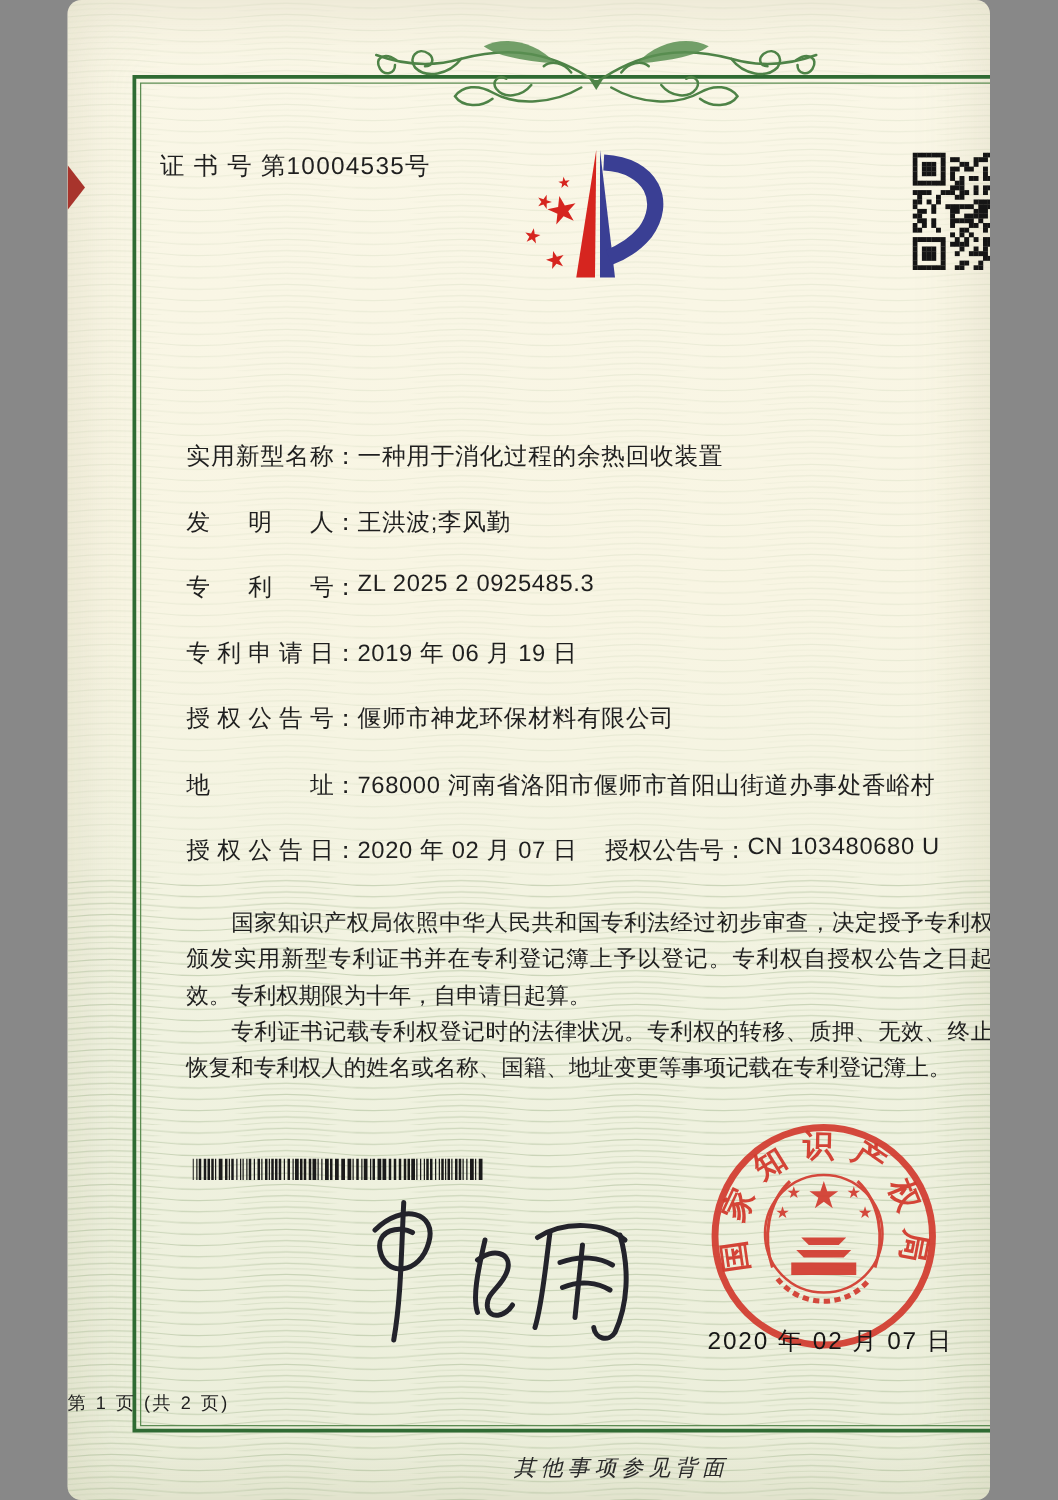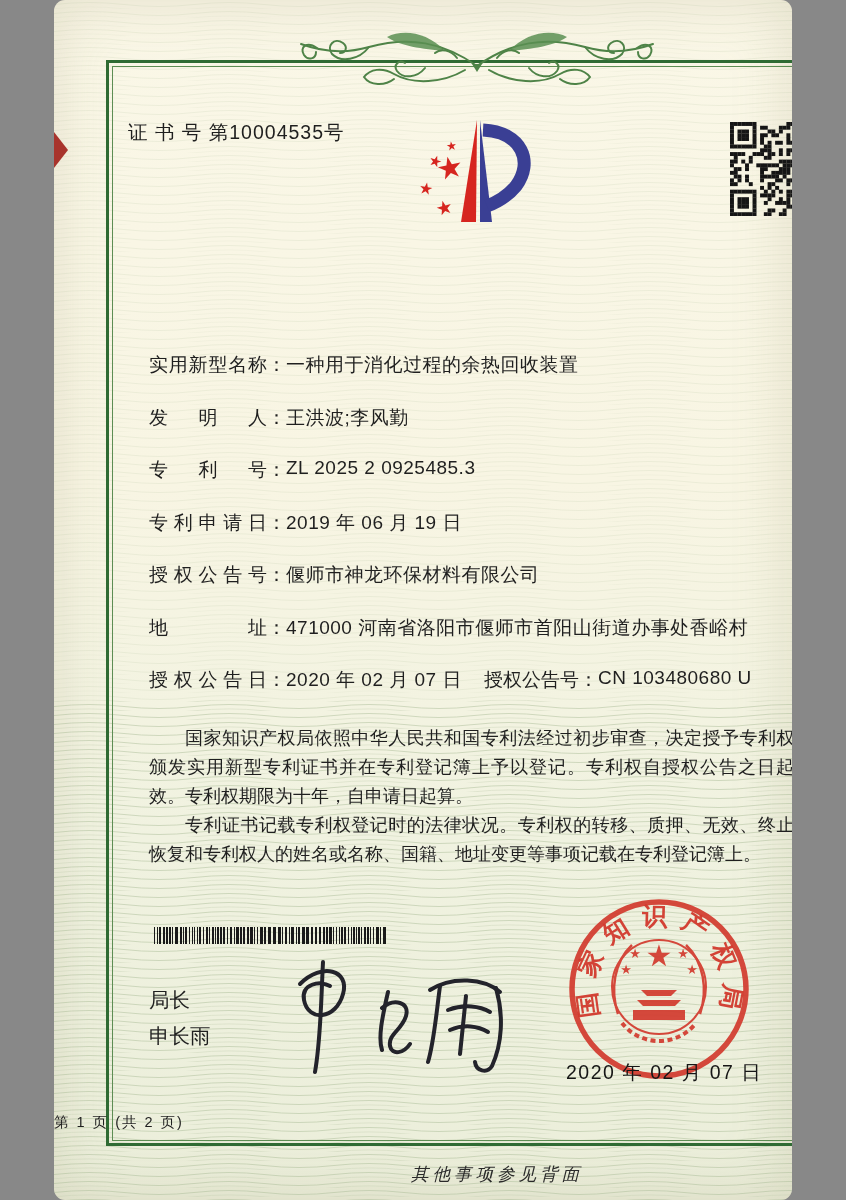--- a/index.html
+++ b/index.html
@@ -416,21 +416,21 @@
     <div class="row">
       <span class="flabel">专利号</span><span class="colon">：</span><span class="fvalue">ZL 2025 2 0925485.3</span>
     </div>
     <div class="row">
       <span class="flabel">专利申请日</span><span class="colon">：</span><span class="fvalue">2019 年 06 月 19 日</span>
     </div>
     <div class="row">
       <span class="flabel">授权公告号</span><span class="colon">：</span><span class="fvalue">偃师市神龙环保材料有限公司</span>
     </div>
     <div class="row">
-      <span class="flabel">地址</span><span class="colon">：</span><span class="fvalue">471000 河南省洛阳市偃师市首阳山街道办事处香峪村</span>
+      <span class="flabel">地址</span><span class="colon">：</span><span class="fvalue">768000 河南省洛阳市偃师市首阳山街道办事处香峪村</span>
     </div>
     <div class="row">
       <span class="flabel">授权公告日</span><span class="colon">：</span><span class="fvalue">2020 年 02 月 07 日</span>
       <span class="field2">
         <span>授权公告号</span><span class="colon">：</span><span class="fvalue">CN 103480680 U</span>
       </span>
     </div>
   </div>
 
   <div class="z paragraphs">
@@ -505,24 +505,20 @@
       <rect x="207" y="1" width="1" height="17" fill="#1a1a1a"></rect>
       <rect x="210" y="1" width="2" height="17" fill="#1a1a1a"></rect>
       <rect x="213" y="1" width="2" height="17" fill="#1a1a1a"></rect>
       <rect x="216" y="1" width="1" height="17" fill="#1a1a1a"></rect>
       <rect x="219" y="1" width="1" height="17" fill="#1a1a1a"></rect>
       <rect x="222" y="1" width="3" height="17" fill="#1a1a1a"></rect>
       <rect x="226" y="1" width="1" height="17" fill="#1a1a1a"></rect>
       <rect x="229" y="1" width="3" height="17" fill="#1a1a1a"></rect>
     </svg>
 
-  <div class="z officer">
-    <div>局长</div>
-    <div>申长雨</div>
-  </div>
 
   <svg class="z signature" width="250" height="132" viewBox="0 0 250 132">
     <g fill="none" stroke="#23232b" stroke-width="4" stroke-linecap="round">
       <path d="M30,34 C52,12 80,20 73,44 C66,70 38,72 34,50 C31,34 50,30 60,36"></path>
       <path d="M53,12 C51,50 51,88 45,122"></path>
       <path d="M112,58 C124,48 140,52 136,66 C132,80 118,84 120,96 C122,106 134,103 140,94"></path>
       <path d="M118,42 C112,68 108,88 112,100"></path>
       <path d="M160,40 C182,26 214,28 230,42"></path>
       <path d="M170,36 C166,66 164,92 158,112"></path>
       <path d="M226,38 C234,66 232,94 222,116 C217,124 206,121 205,112"></path>

